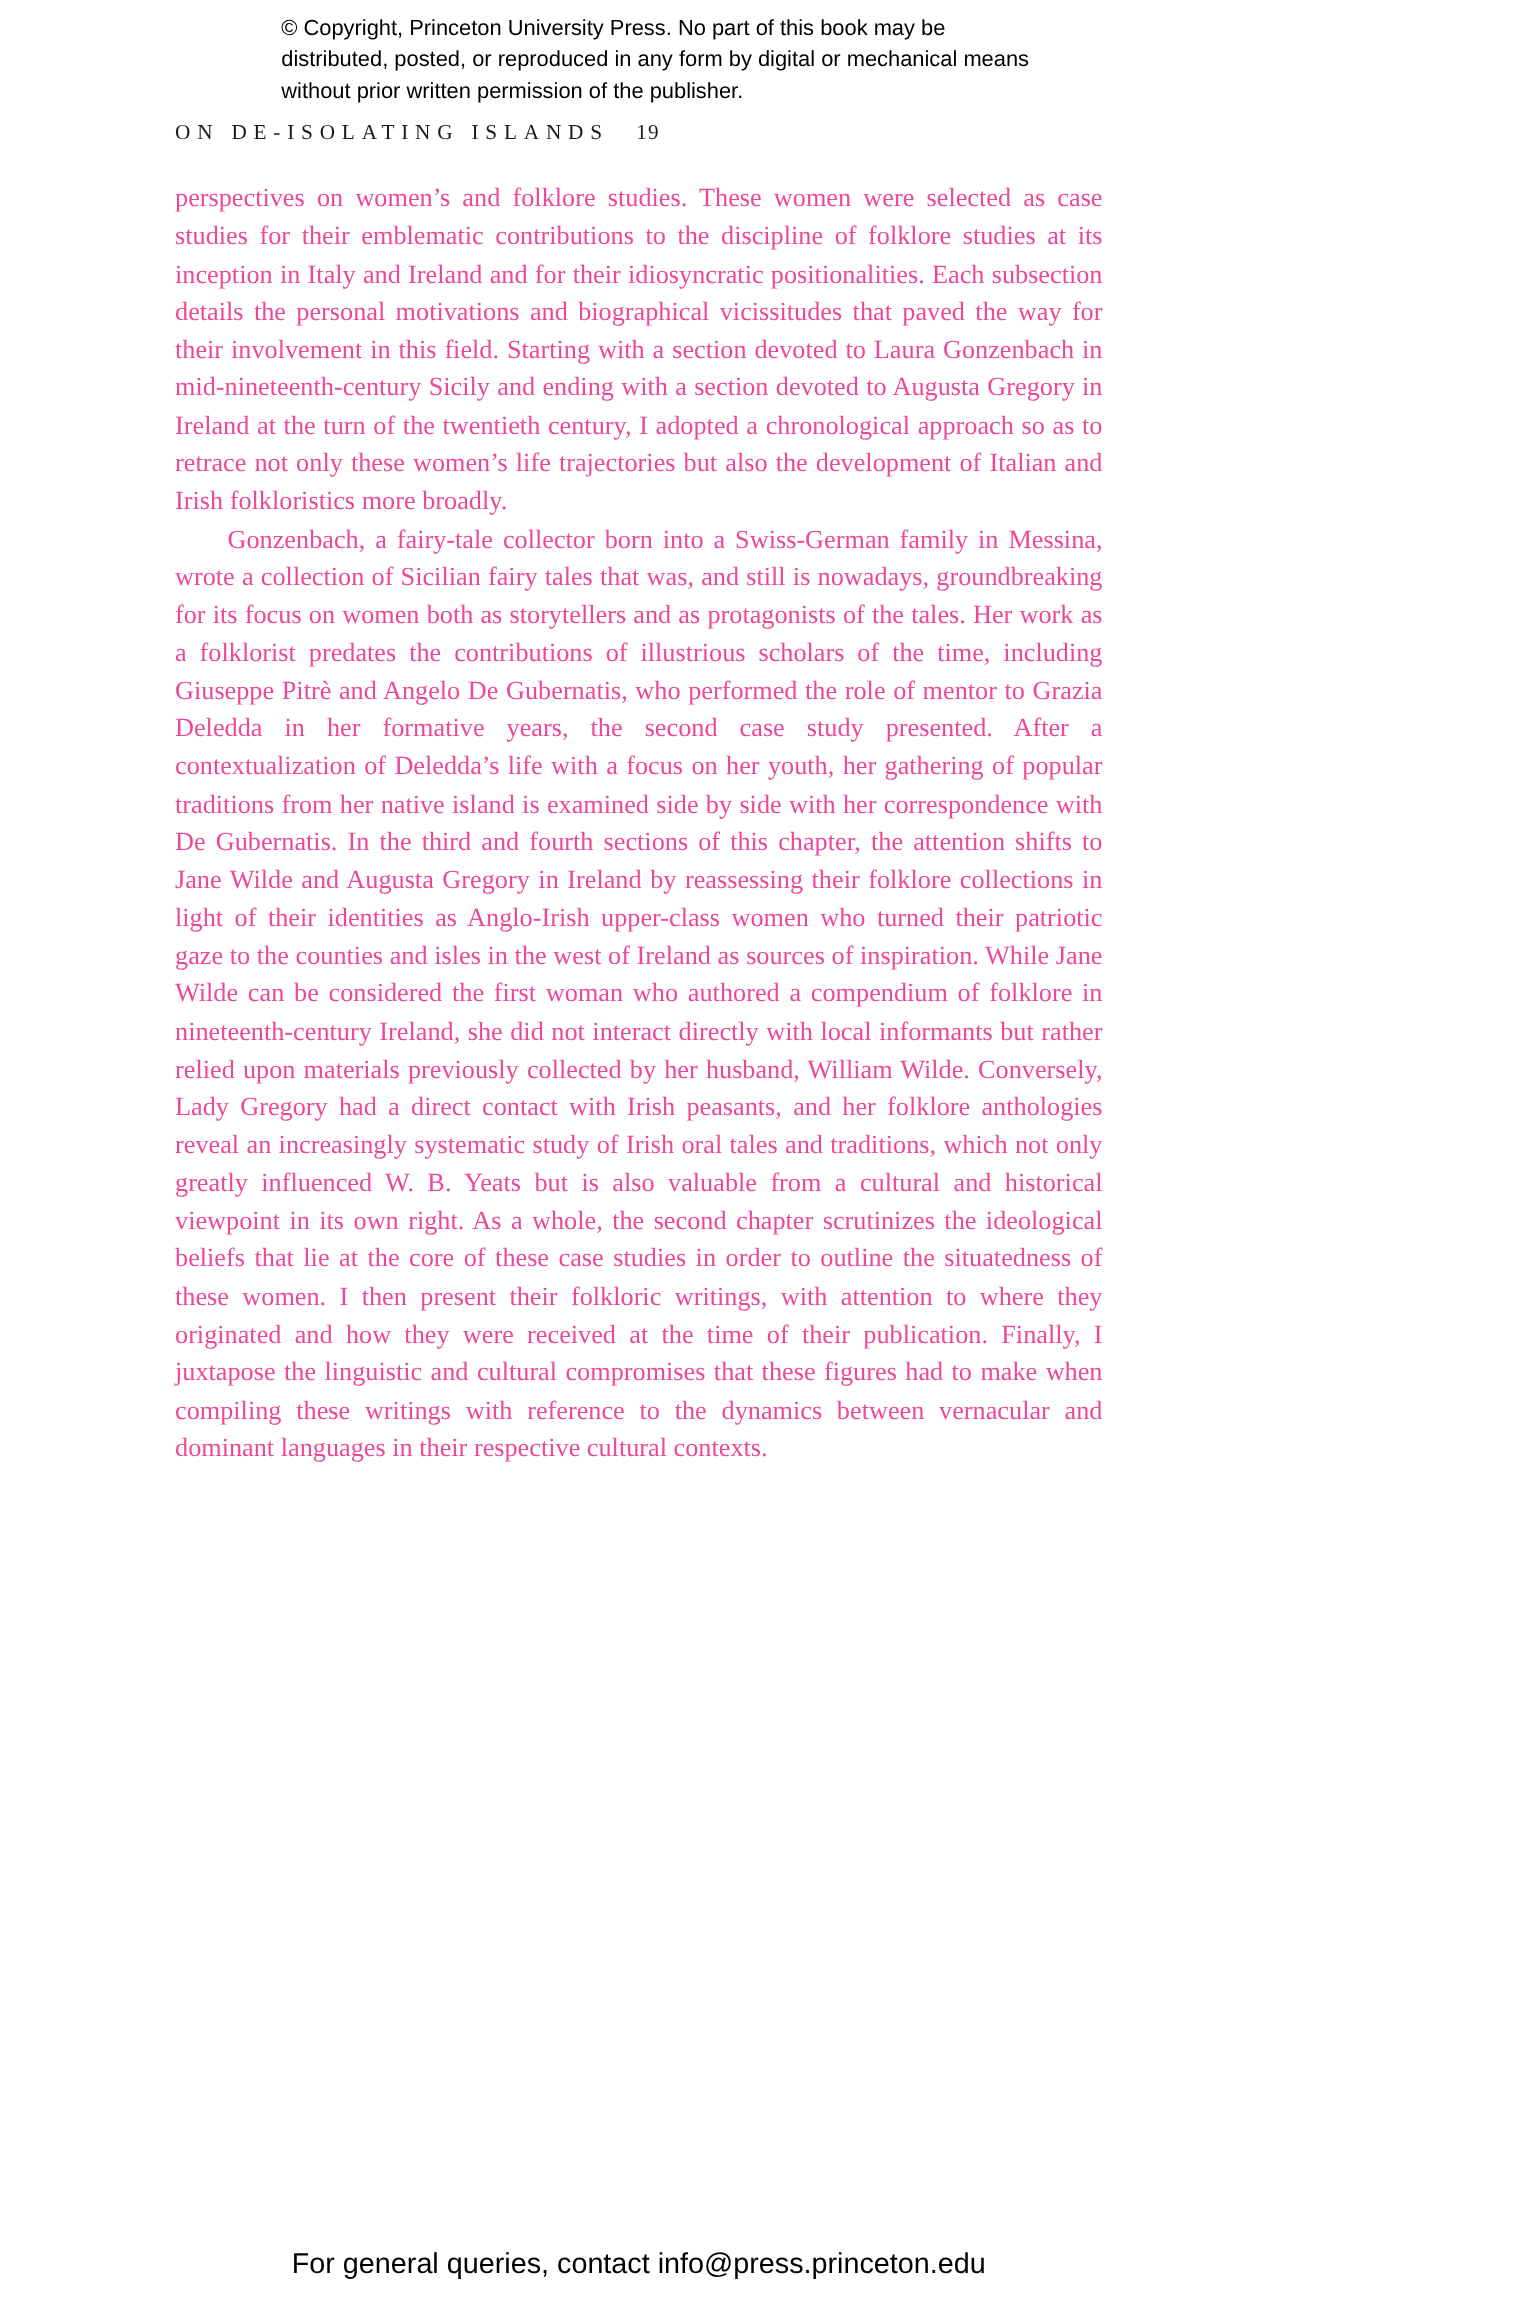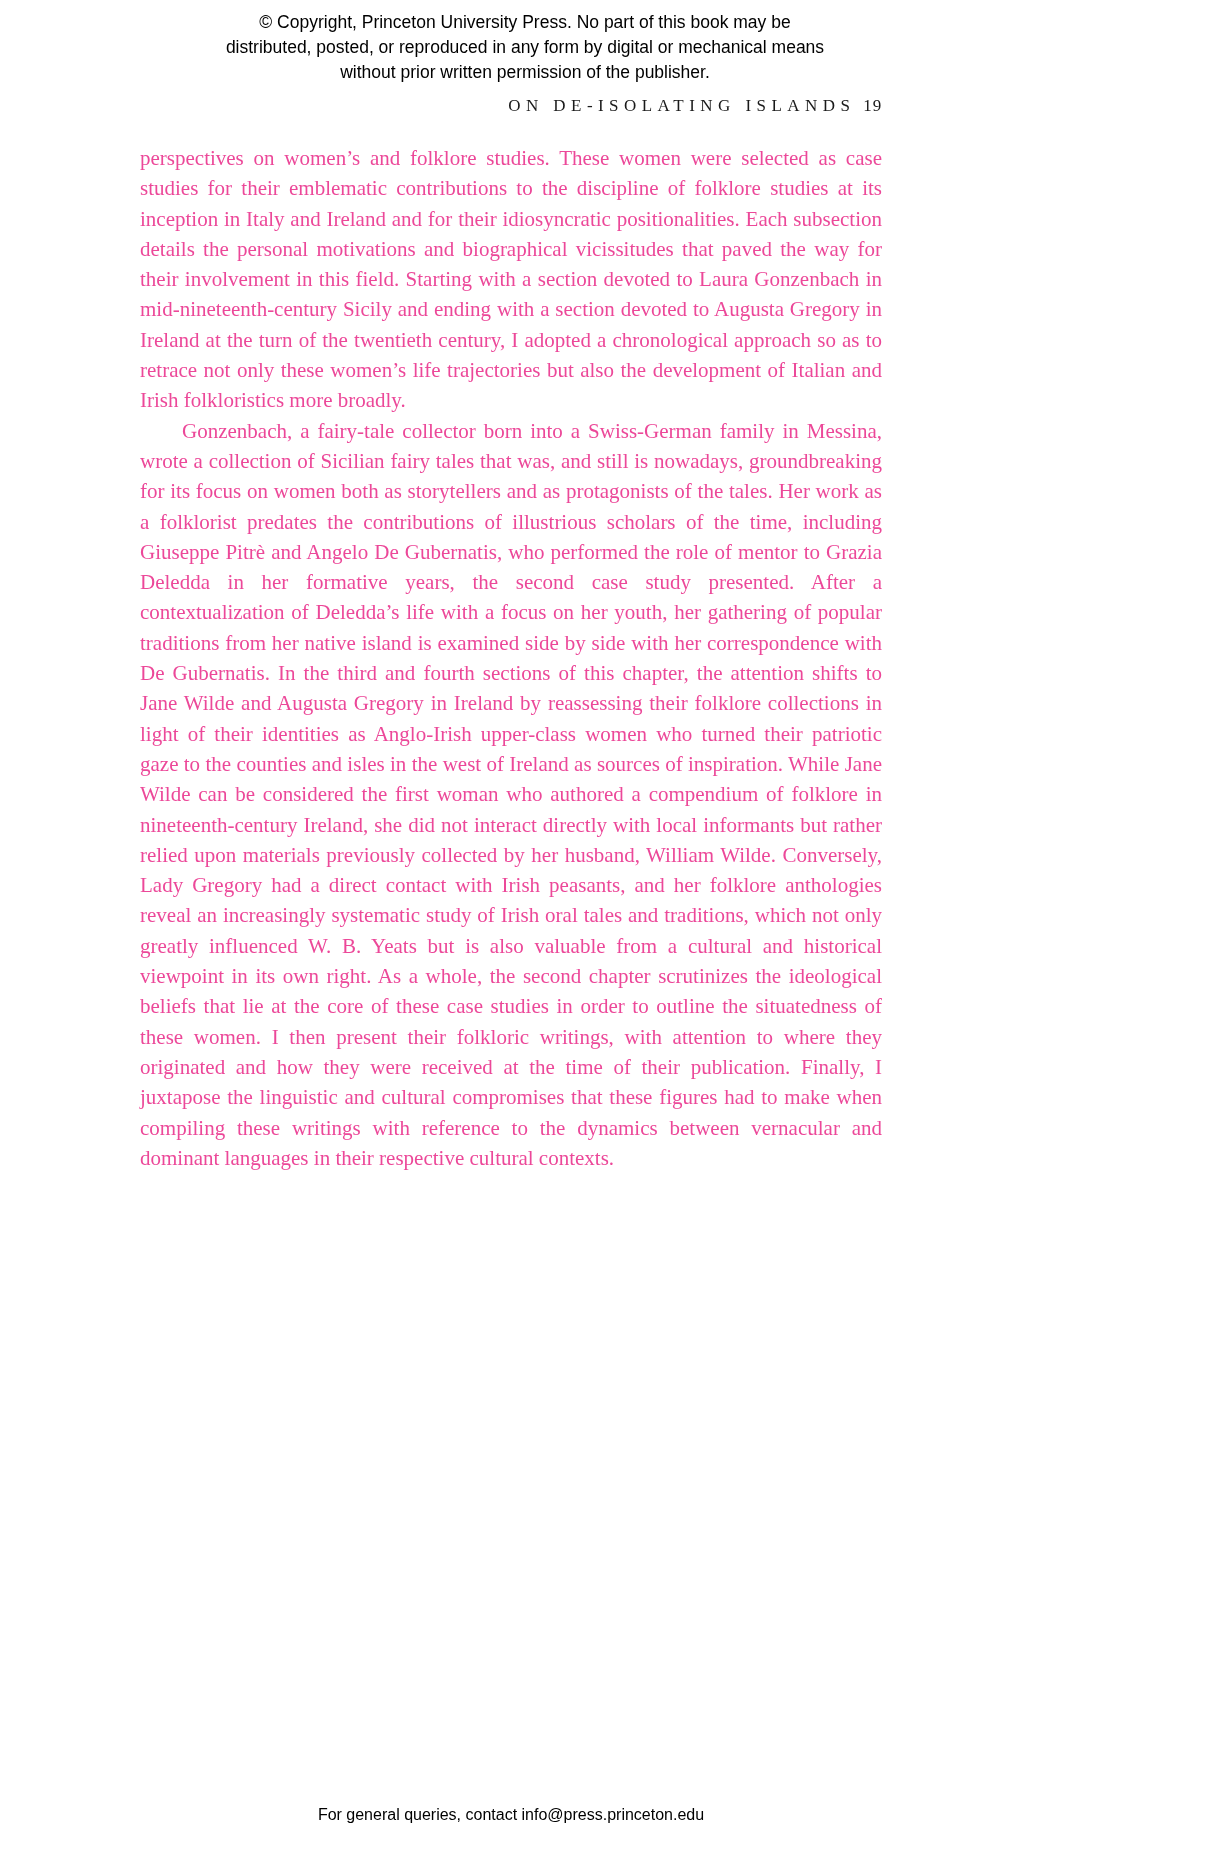--- a/index.html
+++ b/index.html
@@ -18,31 +18,31 @@
   }
   .copyright-block {
     position: absolute;
     left: 225px;
     top: 10px;
     width: 600px;
     font-family: "Liberation Sans", sans-serif;
     font-size: 17.5px;
     line-height: 25px;
     color: #000000;
-    text-align: center;
+    text-align: left;
   }
   .running-header {
     position: absolute;
     left: 140px;
     top: 96px;
     width: 742px;
     display: flex;
-    justify-content: flex-end;
+    justify-content: flex-start;
     align-items: baseline;
-    gap: 8px;
+    gap: 22px;
     font-family: "Liberation Serif", serif;
     font-size: 17px;
     color: #1a1a1a;
   }
   .running-header .header-title {
     letter-spacing: 0.32em;
     text-transform: uppercase;
   }
   .running-header .page-number {
     letter-spacing: 0.05em;
@@ -65,21 +65,21 @@
   .body-text p.indent {
     text-indent: 2em;
   }
   .page-footer {
     position: absolute;
     left: 140px;
     bottom: 26px;
     width: 742px;
     text-align: center;
     font-family: "Liberation Sans", sans-serif;
-    font-size: 16px;
+    font-size: 23px;
     color: #000000;
   }
 </style>
 </head>
 <body>
 
 <div class="page">
 
   <div class="copyright-block">© Copyright, Princeton University Press. No part of this book may be distributed, posted, or reproduced in any form by digital or mechanical means without prior written permission of the publisher.</div>
 

